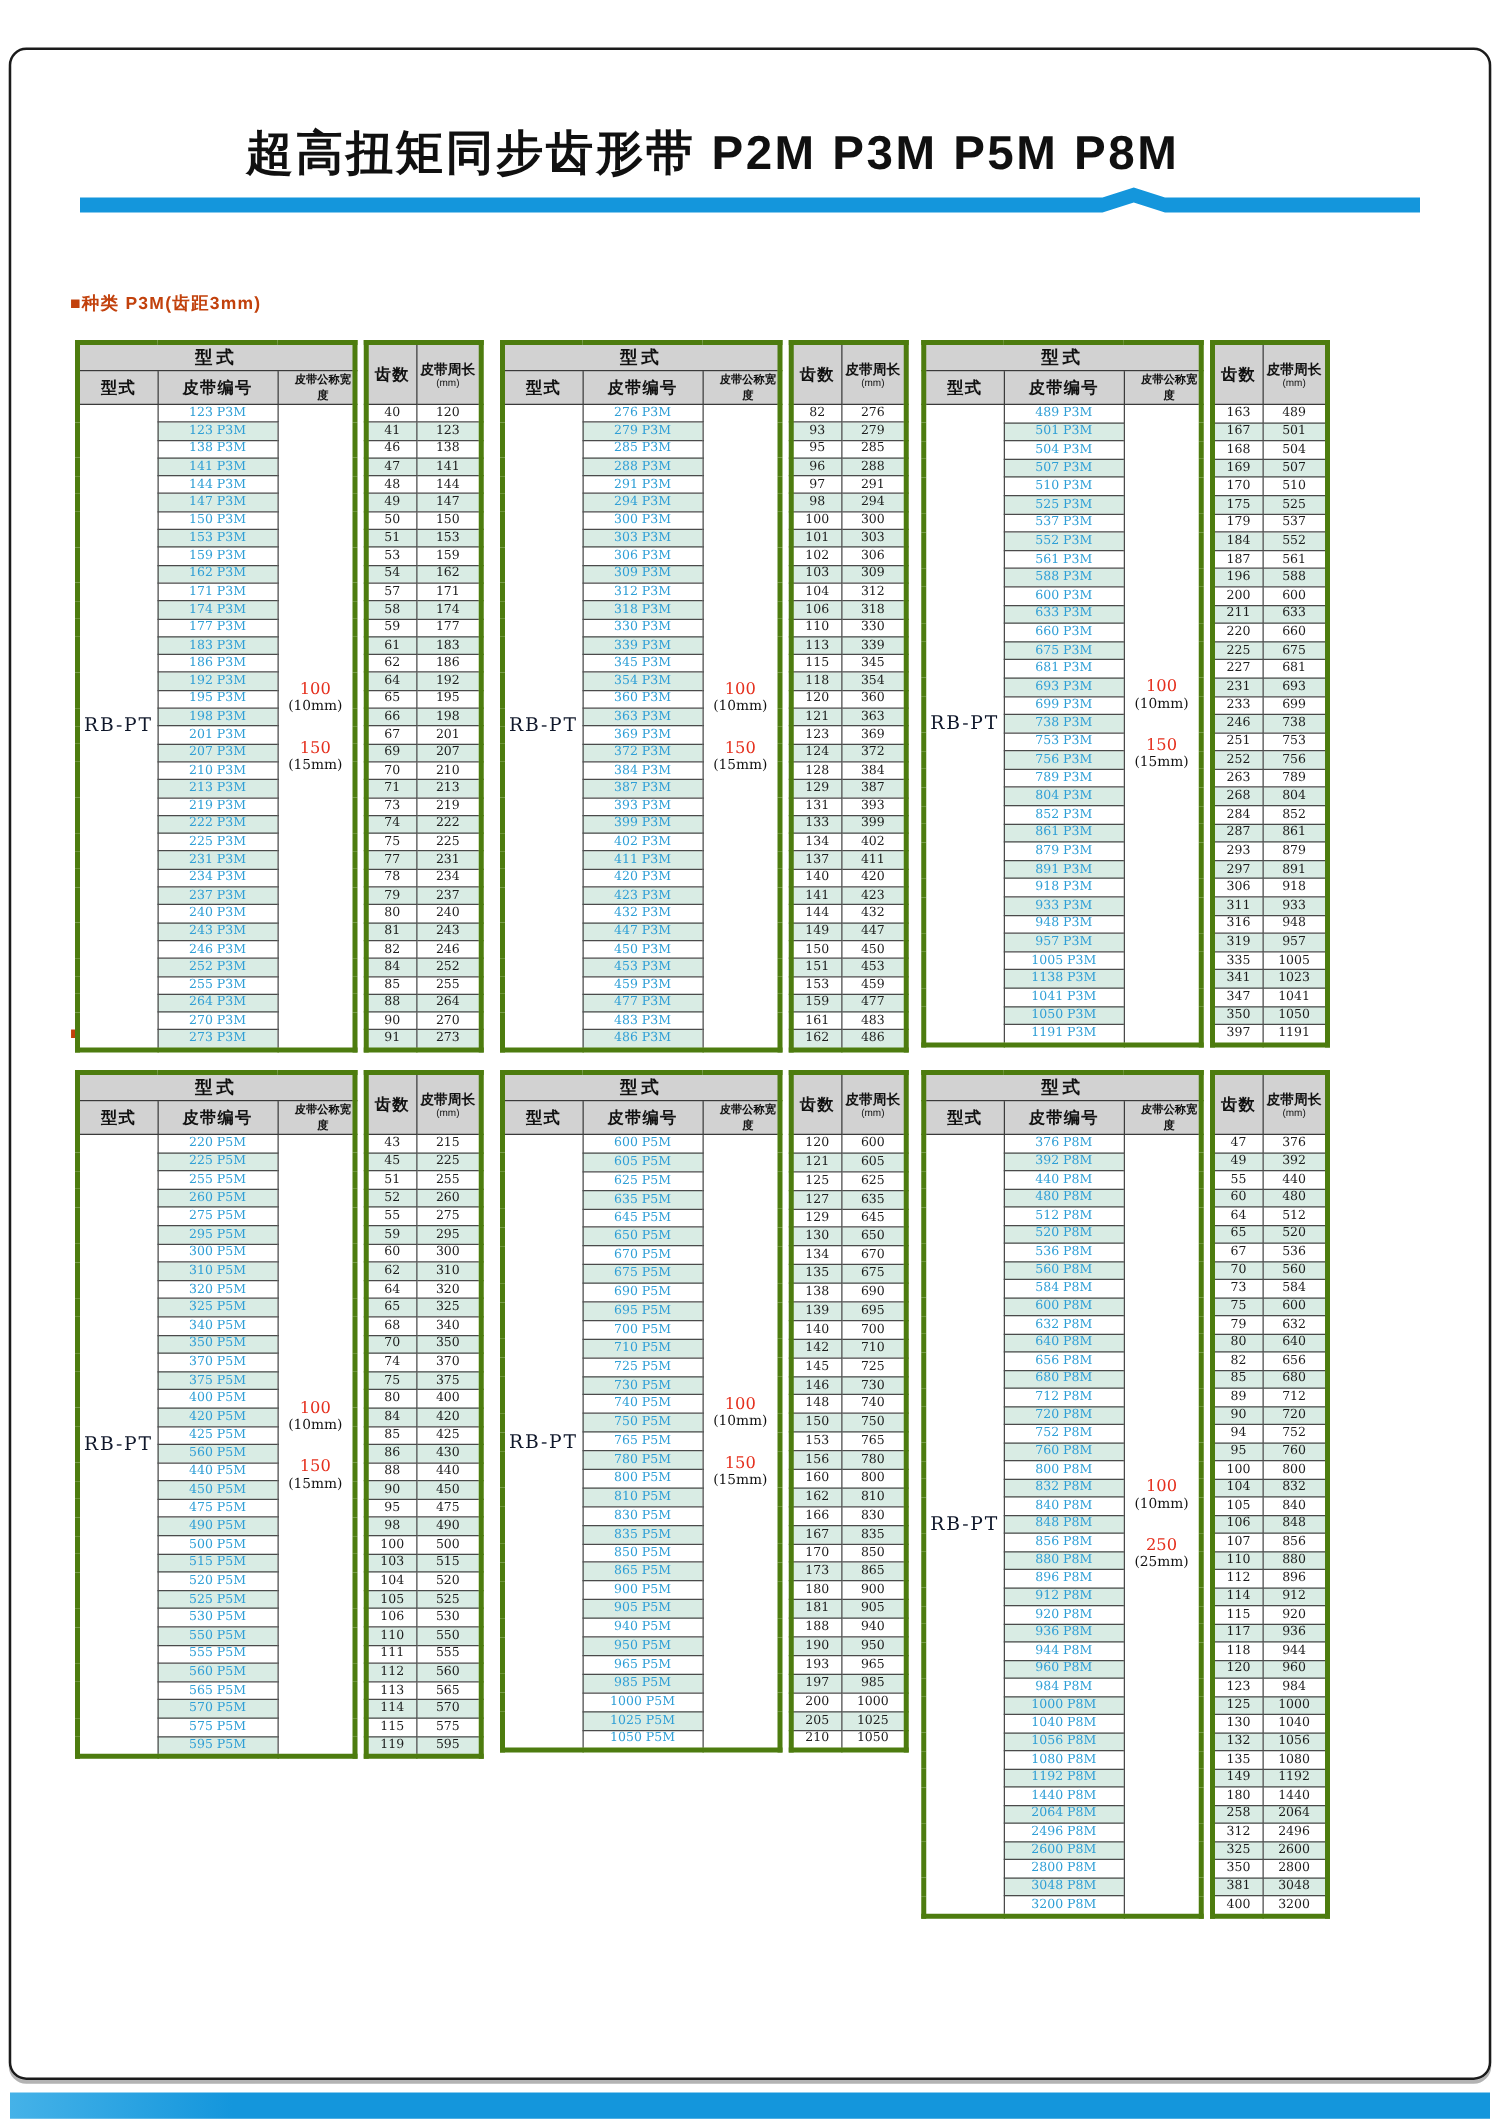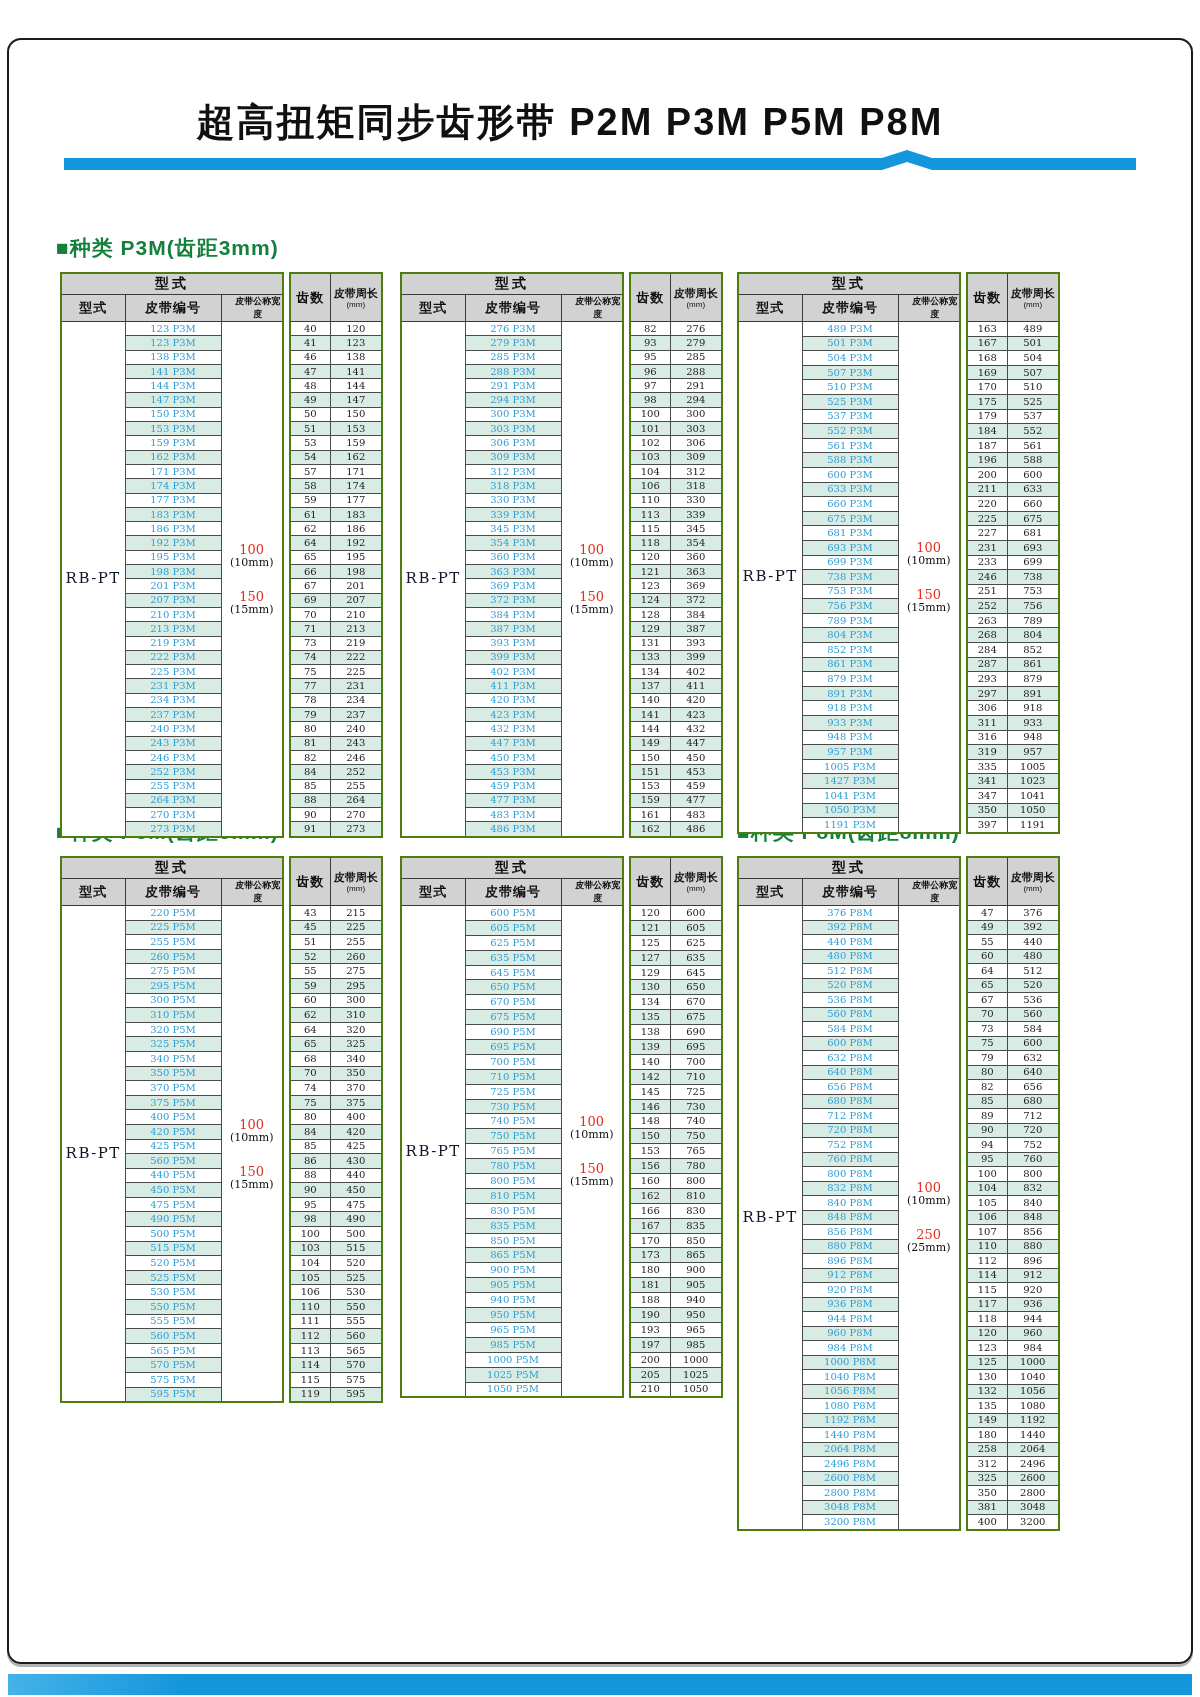--- a/index.html
+++ b/index.html
@@ -11,29 +11,29 @@
     position:absolute; left:7px; top:38px; width:1182px; height:1622px;
     border:2px solid #1b1b1b; border-radius:14px;
     box-shadow:0 3px 0 #b3b3b3;
   }
   .page-title {
     position:absolute; top:97px; left:40px; width:1060px; text-align:center;
     font-size:38px; font-weight:bold; color:#101010; letter-spacing:2px;
   }
   .title-underline { position:absolute; left:64px; top:149px; }
   .section-heading {
-    position:absolute; font-size:21px; font-weight:bold; color:#15803d; letter-spacing:1px;
+    position:absolute; font-size:14px; font-weight:bold; color:#c2410c; letter-spacing:1px;
   }
   #sec-p3m { left:56px; top:234px; }
   #sec-p5m { left:56px; top:818px; }
   #sec-p8m { left:737px; top:818px; }
 
   .belt-table { position:absolute; display:flex; gap:5px; align-items:flex-start; }
   .belt-table table { border-collapse:collapse; table-layout:fixed; background:#fff; }
-  .lbox, .rbox { border:2px solid #4d7c0f; }
+  .lbox, .rbox { border:4px solid #4d7c0f; }
   th {
     background:#d2d2d2; border:1px solid #3a3a3a; padding:0;
     font-family:"Liberation Sans", sans-serif; font-weight:bold; color:#111;
   }
   .hgroup { height:20px; font-size:14px; letter-spacing:3px; }
   .h2 { height:24px; font-size:13px; letter-spacing:1px; }
   .hwidth { font-size:9px; letter-spacing:0;padding-left:12px; }
   .hteeth { height:47px; font-size:13px; letter-spacing:1px; }
   .hlen { height:47px; font-size:11px;text-align:center; }
   .hlen-unit { font-size:8px; font-weight:normal; line-height:8px; }
@@ -788,21 +788,21 @@
         <tr>
           <td class="belt">948 P3M</td>
         </tr>
         <tr>
           <td class="belt">957 P3M</td>
         </tr>
         <tr>
           <td class="belt">1005 P3M</td>
         </tr>
         <tr>
-          <td class="belt">1427 P3M</td>
+          <td class="belt">1138 P3M</td>
         </tr>
         <tr>
           <td class="belt">1041 P3M</td>
         </tr>
         <tr>
           <td class="belt">1050 P3M</td>
         </tr>
         <tr>
           <td class="belt">1191 P3M</td>
         </tr>

